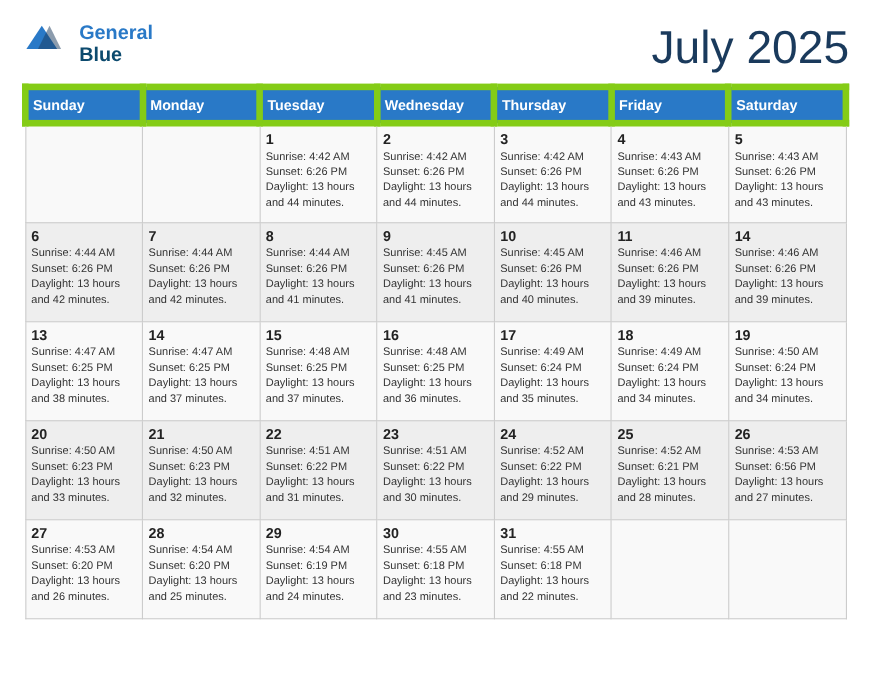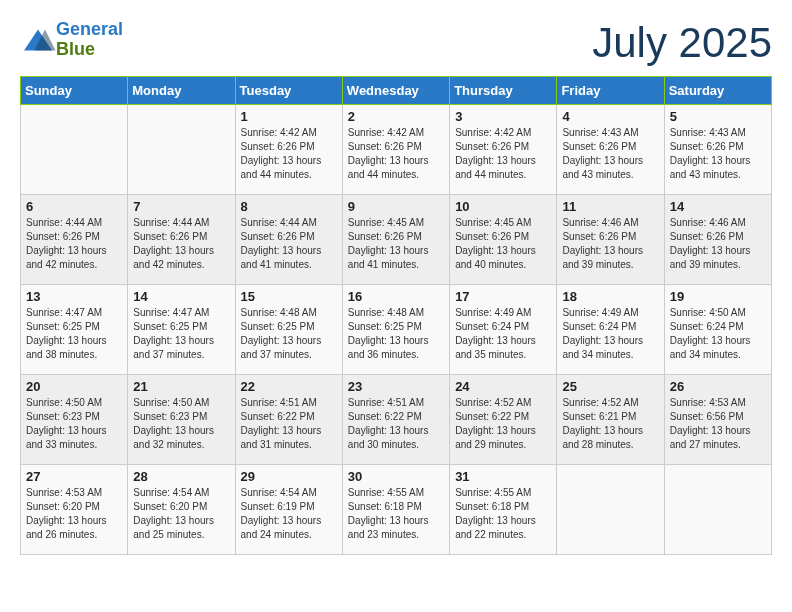--- a/index.html
+++ b/index.html
@@ -11,22 +11,22 @@
       padding: 20px;
     }
     .header {
       display: flex;
       justify-content: space-between;
       align-items: flex-start;
       margin-bottom: 10px;
     }
     .logo {
       display: flex;
-      align-items: center;
-      gap: 0;
+      align-items: flex-start;
+      gap: 16px;
     }
     .logo-text {
       font-size: 18px;
       font-weight: bold;
       color: #1a3a5c;
       line-height: 1.1;
     }
     .logo-text span {
       color: #2979c7;
     }
@@ -51,21 +51,21 @@
       width: 100%;
       border-collapse: collapse;
     }
     thead tr th {
       background-color: #2979c7;
       color: #fff;
       font-size: 13px;
       font-weight: bold;
       padding: 6px 4px;
       text-align: left;
-      border: 1px solid #84cc16;
+      border: 6px solid #84cc16;
     }
     tbody tr td {
       border: 1px solid #ccc;
       vertical-align: top;
       padding: 4px 5px;
       font-size: 10.5px;
       color: #222;
       width: calc(100% / 7);
       min-height: 80px;
       height: 90px;
@@ -95,21 +95,21 @@
 <body>
 
 <div class="header">
   <div class="logo">
     <svg class="logo-icon" viewBox="0 0 40 32">
       <polygon points="20,4 36,28 4,28" fill="#2979c7"></polygon>
       <polygon points="28,4 40,28 16,28" fill="#1a3a5c" opacity="0.5"></polygon>
     </svg>
     <div class="logo-text">
       <div><span>General</span></div>
-      <div><span style="color:#4d7c0f">Blue</span></div>
+      <div><span style="color:#0c4a6e">Blue</span></div>
     </div>
   </div>
   <div class="title-block">
     <div class="month-title">July 2025</div>
   </div>
 </div>
 
 <table>
   <thead>
     <tr>

